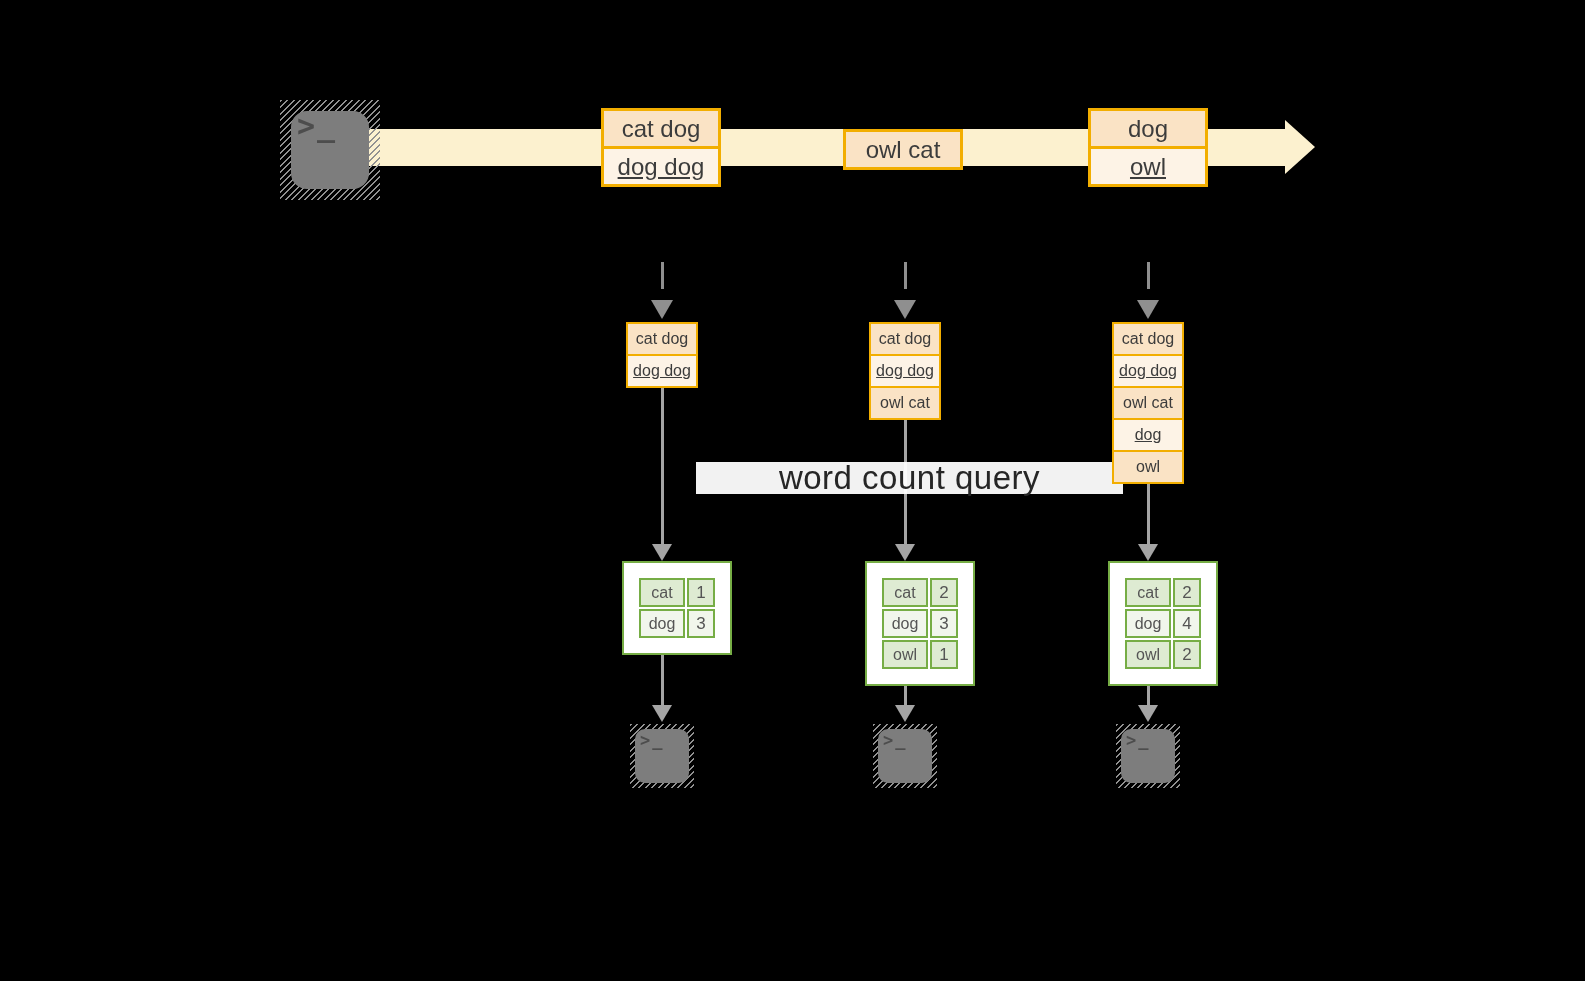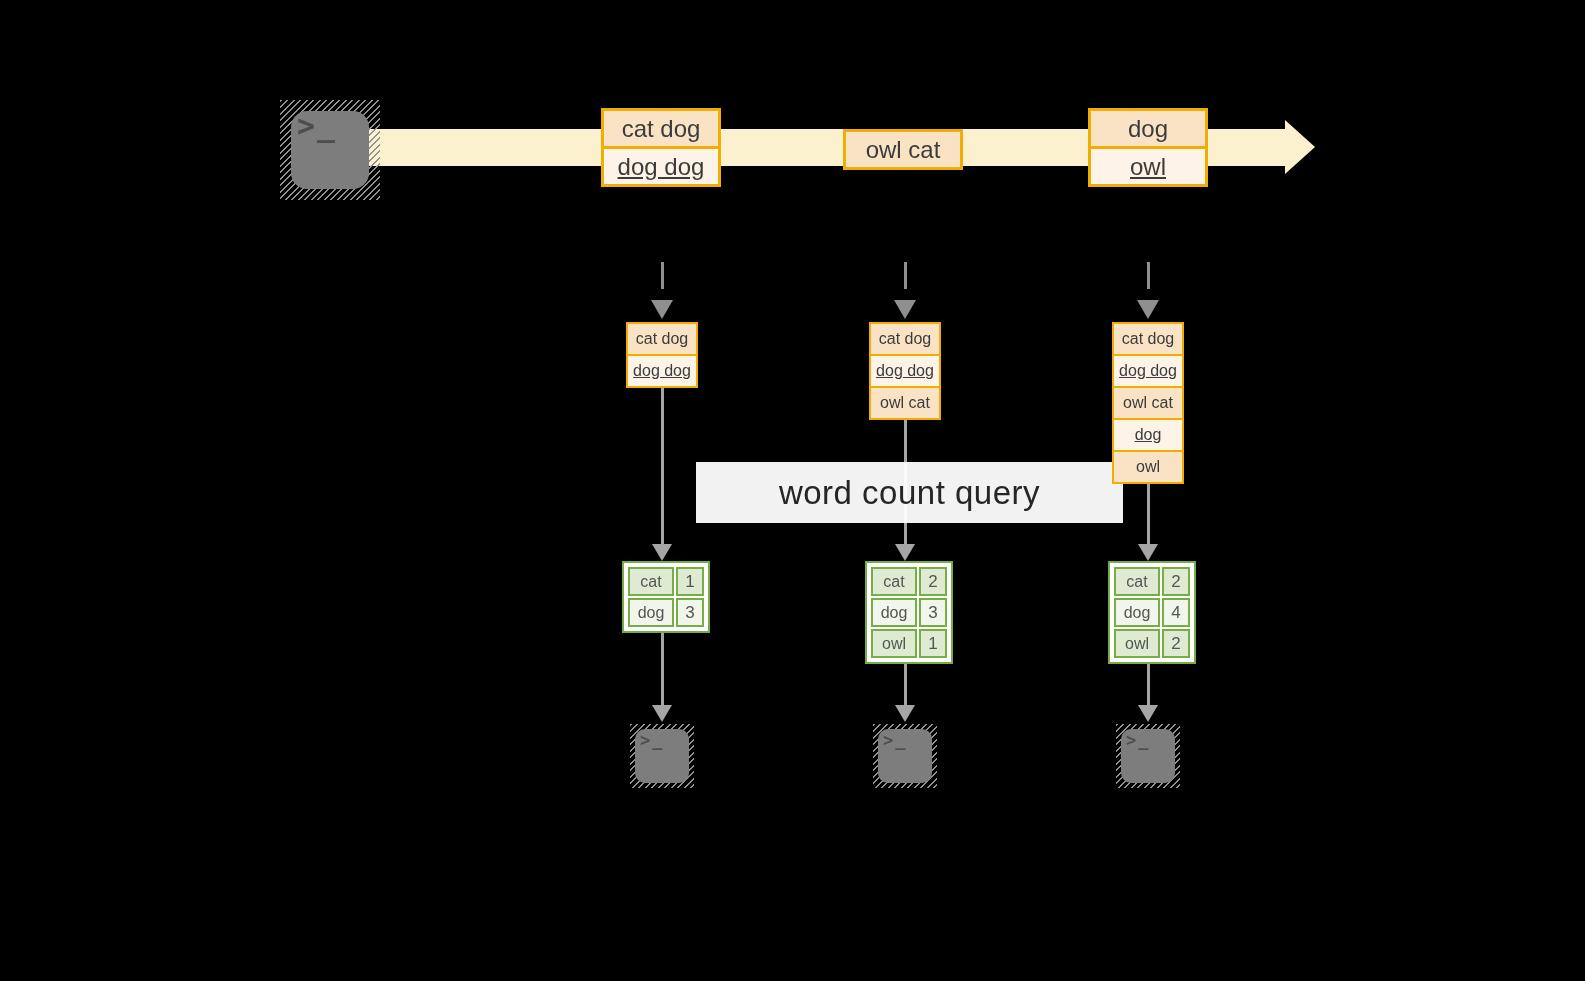--- a/index.html
+++ b/index.html
@@ -33,39 +33,39 @@
   
   .stack{position:absolute;width:72px;z-index:6;}
   .bufrow{height:34px;margin-top:-2px;border:2px solid var(--amber);box-sizing:border-box;
     display:flex;align-items:center;justify-content:center;
     font-size:16px;color:var(--text-dark);}
   .bufrow:first-child{margin-top:0;}
   .fill-a{background:var(--peach);}
   .fill-b{background:var(--cream);text-decoration:underline;}
   
   .ctable{position:absolute;z-index:6;background:#fff;border:2px solid var(--green-border);
-    padding:4px;display:flex;flex-direction:column;gap:2px;}
+    padding:15px;display:flex;flex-direction:column;gap:2px;}
   .crow{display:flex;gap:2px;height:29px;}
   .ccell{border:2px solid var(--green-border);box-sizing:border-box;
     display:flex;align-items:center;justify-content:center;color:#555;}
   .cword{width:46px;font-size:16px;}
   .cval{width:28px;font-size:17px;}
   .gfill-a{background:var(--green-cell-dark);}
   .gfill-b{background:var(--green-cell-light);}
   
   .vline{position:absolute;width:3px;background:var(--line-gray);z-index:2;}
   .tri{position:absolute;width:0;height:0;z-index:2;
     border-left:10px solid transparent;border-right:10px solid transparent;
     border-top:17px solid var(--line-gray);}
   .dash{position:absolute;width:3px;height:27px;background:var(--dash-gray);z-index:2;}
   .dashtri{position:absolute;width:0;height:0;z-index:2;
     border-left:11px solid transparent;border-right:11px solid transparent;
     border-top:19px solid var(--dash-gray);}
   
-  .query-band{position:absolute;left:696px;top:462px;width:427px;height:61px;z-index:4;
+  .query-band{position:absolute;left:696px;top:462px;width:427px;height:32px;z-index:4;
     background:rgba(255,255,255,0.95);display:flex;align-items:center;justify-content:center;
     font-size:33px;color:var(--query-text);letter-spacing:0.5px;}
 </style>
 </head>
 <body>
 
 <div id="canvas" style="--background: #000000; --amber: #F2AE00; --peach: #FAE3C5; --cream: #FDF3E6; --stream-band: #FCF1CF; --line-gray: #A5A5A5; --dash-gray: #8F8F8F; --green-border: #76AD45; --green-cell-dark: #DEEBD2; --green-cell-light: #F1F6EC; --terminal-gray: #7D7D7D; --text-dark: #3C3C3C; --query-text: #262626;">
 
   <div class="band"></div>
   <div class="bandhead"></div>

